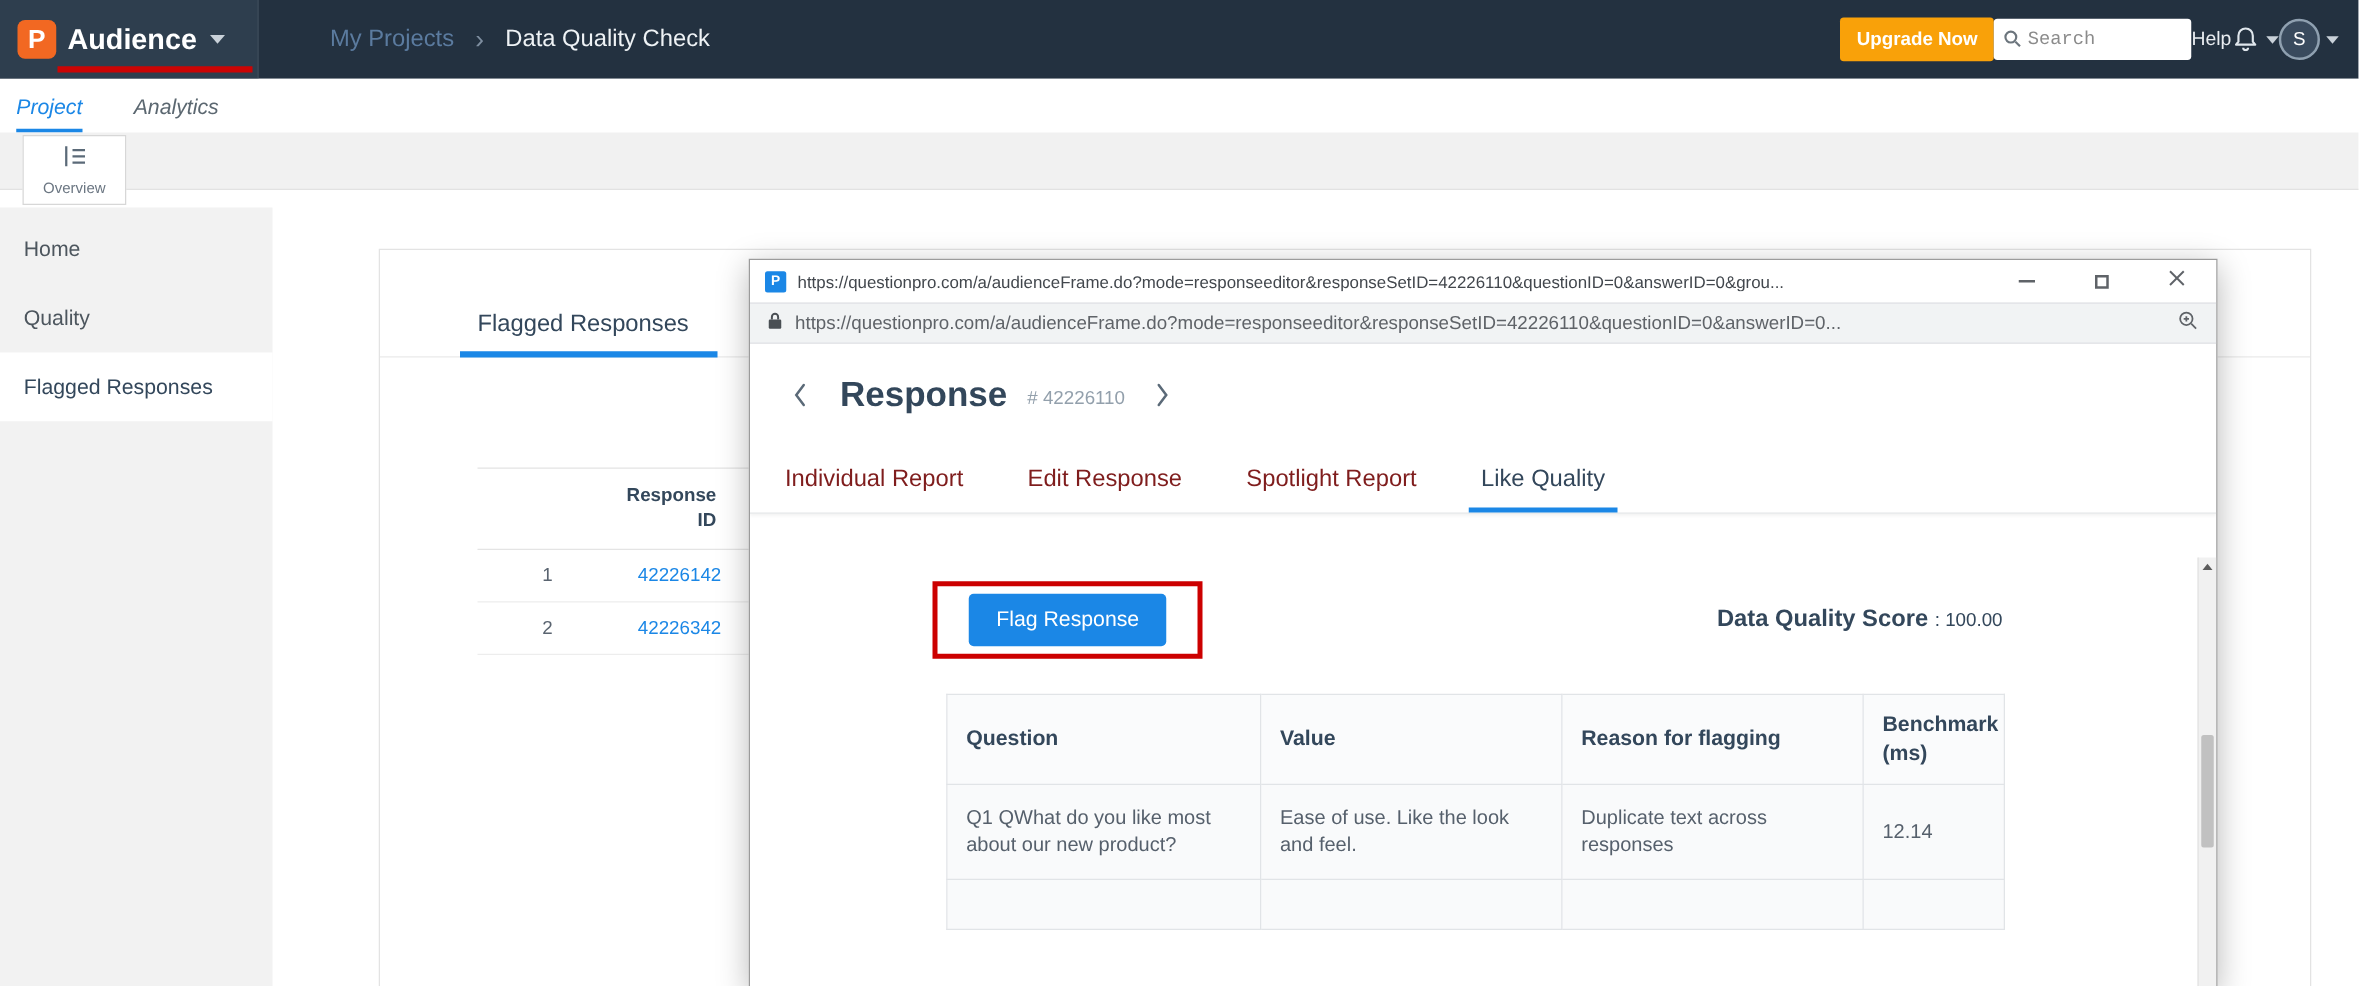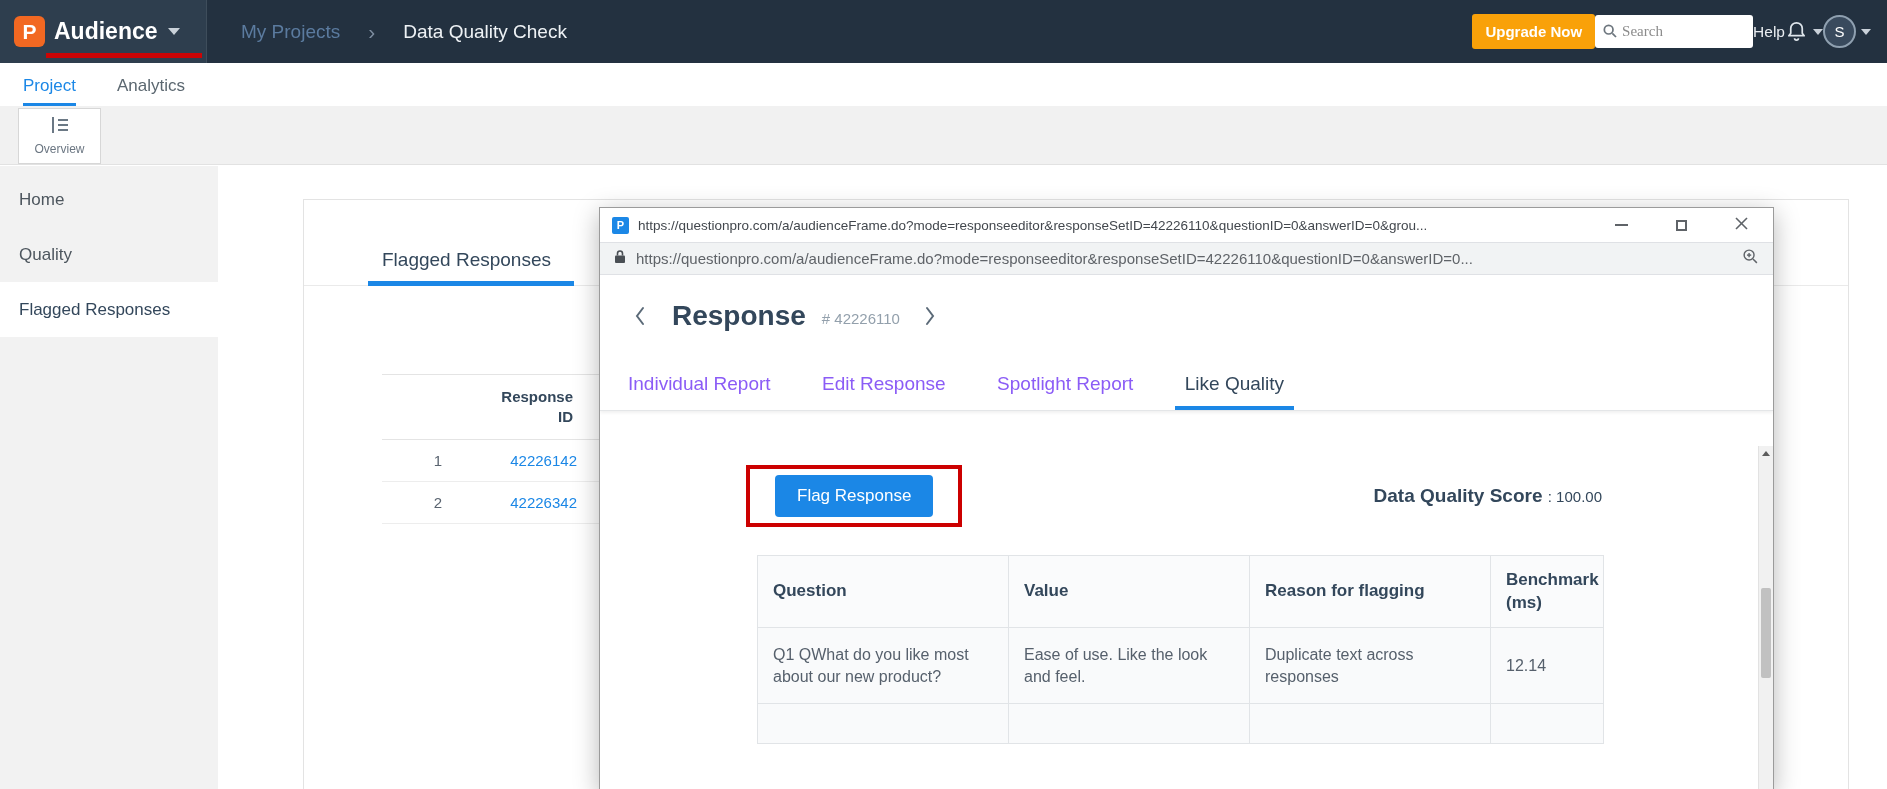--- a/index.html
+++ b/index.html
@@ -7,42 +7,42 @@
   .screen { position:relative; width:1887px; height:789px; overflow:hidden; background:#fff; }
 
   
   .topbar { position:absolute; top:0; left:0; right:0; height:63px; background:#233140; display:flex; align-items:center; }
   .brand { position:relative; width:207px; height:63px; background:#2e3e4e; display:flex; align-items:center; padding-left:14px; border-right:1px solid rgba(255,255,255,0.08); flex:none; }
   .logo { width:31px; height:31px; background:#f26822; border-radius:6px; color:#fff; font-weight:bold; font-size:21px; display:flex; align-items:center; justify-content:center; flex:none; }
   .brand-name { color:#fff; font-size:23px; font-weight:600; margin-left:9px; }
   .caret-down { width:0; height:0; border-left:6px solid transparent; border-right:6px solid transparent; border-top:7px solid #c9d1d9; margin-left:10px; }
   .caret-sm { border-left-width:5px; border-right-width:5px; border-top-width:6px; margin-left:5px; }
   .annot-underline { position:absolute; left:46px; top:53px; width:156px; height:5px; background:#cb0404; }
-  .breadcrumb { display:flex; align-items:center; margin-left:34px; gap:28px; }
+  .breadcrumb { display:flex; align-items:center; margin-left:57px; gap:17px; }
   .crumb-link { color:#5b7b9f; font-size:19px; cursor:pointer; }
   .crumb-sep { color:#7e8ea0; font-size:21px; line-height:1; }
   .page-title { color:#eef2f5; font-size:19px; }
   .topbar-right { margin-left:auto; display:flex; align-items:center; padding-right:16px; }
   .upgrade-btn { background:#f9a109; color:#fff; font-weight:bold; font-size:15px; padding:9px 13px; border:none; border-radius:3px; cursor:pointer; font-family:inherit; }
   .searchbox { position:relative; width:158px; height:33px; background:#fff; border-radius:3px; }
   .searchbox .mag { position:absolute; left:7px; top:8px; }
-  .searchbox input { position:absolute; inset:0; width:100%; border:none; background:transparent; padding-left:27px; font-size:15px; color:#333; outline:none; font-family:Liberation Serif, serif; }
+  .searchbox input { position:absolute; inset:0; width:100%; border:none; background:transparent; padding-left:27px; font-size:15px; color:#333; outline:none; font-family:Liberation Mono, monospace; }
   .searchbox input::placeholder { color:#8b8b8b; }
   .help-link { color:#e9edf1; font-size:15.5px; cursor:pointer; }
   .iconwrap { display:flex; align-items:center; }
   .avatar { width:33px; height:33px; border-radius:50%; background:#394a5d; border:2px solid #8fa0b0; color:#fff; font-size:15px; display:flex; align-items:center; justify-content:center; }
 
   
-  .nav-tabs { position:absolute; top:63px; left:0; right:0; height:43px; background:#fff; display:flex; align-items:flex-end; padding-left:23px; gap:41px; }
+  .nav-tabs { position:absolute; top:63px; left:0; right:0; height:43px; background:#fff; display:flex; align-items:flex-end; padding-left:13px; gap:41px;font-style:italic; }
   .nav-tab { font-size:17px; padding-bottom:10px; cursor:pointer; }
   .nav-tab.active { color:#1b87e6; border-bottom:3px solid #1b87e6; padding-bottom:7px; }
   .nav-tab.inactive { color:#5b6770; }
 
   
-  .toolbar-strip { position:absolute; top:106px; left:0; right:0; height:59px; background:#f1f1f1; border-bottom:1px solid #e2e2e2; }
+  .toolbar-strip { position:absolute; top:106px; left:0; right:0; height:46px; background:#f1f1f1; border-bottom:1px solid #e2e2e2; }
   .overview-btn { position:absolute; left:18px; top:2px; width:83px; height:56px; background:#fff; border:1px solid #d7d7d7; display:flex; flex-direction:column; align-items:center; justify-content:center; gap:4px; cursor:pointer; }
   .overview-label { font-size:12px; color:#6b7682; }
 
   
   .sidebar { position:absolute; top:166px; left:0; width:218px; bottom:0; background:#f2f2f2; padding-top:6px; }
   .side-item { height:55px; display:flex; align-items:center; padding-left:19px; font-size:17px; color:#4d565e; cursor:pointer; }
   .side-item.active { background:#fff; color:#33475b; }
 
   
   .card { position:absolute; left:303px; top:199px; width:1546px; height:700px; background:#fff; border:1px solid #e3e3e3; }
@@ -68,21 +68,21 @@
   .win-addressbar { height:33px; background:#f1f3f4; border-top:1px solid #dfe1e5; border-bottom:1px solid #dfe1e5; display:flex; align-items:center; padding:0 14px; }
   .addr-url { margin-left:10px; font-size:15px; color:#5f6368; white-space:nowrap; overflow:hidden; flex:1; }
 
   .resp-header { display:flex; align-items:center; padding:24px 0 12px 34px; }
   .resp-title { font-size:28px; line-height:34px; font-weight:600; color:#33475b; margin:0 0 0 26px; }
   .resp-id { margin-left:16px; font-size:15px; color:#93a0ac; padding-top:4px; }
   .nav-chevron { cursor:pointer; display:flex; align-items:center; }
   .nav-chevron.right { margin-left:24px; }
 
   .resp-tabs { padding:28px 0 0 18px; border-bottom:1px solid #e4e6e8; box-shadow:0 2px 3px rgba(0,0,0,0.06); }
-  .resp-tab { display:inline-block; margin-right:27px; padding:0 10px 15px; font-size:19px; color:#8b5cf6; cursor:pointer; }
+  .resp-tab { display:inline-block; margin-right:27px; padding:0 10px 15px; font-size:19px; color:#7f1d1d; cursor:pointer; }
   .resp-tab.active { color:#33475b; padding-bottom:11px; border-bottom:4px solid #1b87e6; }
 
   .flag-row { display:flex; align-items:center; justify-content:space-between; margin:54px 171px 0 146px; }
   .flag-annot { border:4px solid #cc0000; padding:6px 25px; }
   .flag-btn { background:#1b87e6; color:#fff; border:none; border-radius:4px; font-size:17px; line-height:20px; padding:11px 22px; cursor:pointer; font-family:inherit; }
   .score { font-size:19px; color:#33475b; white-space:nowrap; }
   .score .lbl { font-weight:bold; }
   .score .val { font-weight:normal; font-size:15px; }
 
   .dq-table { margin:28px 0 0 157px; border-collapse:collapse; width:846px; table-layout:fixed; }

